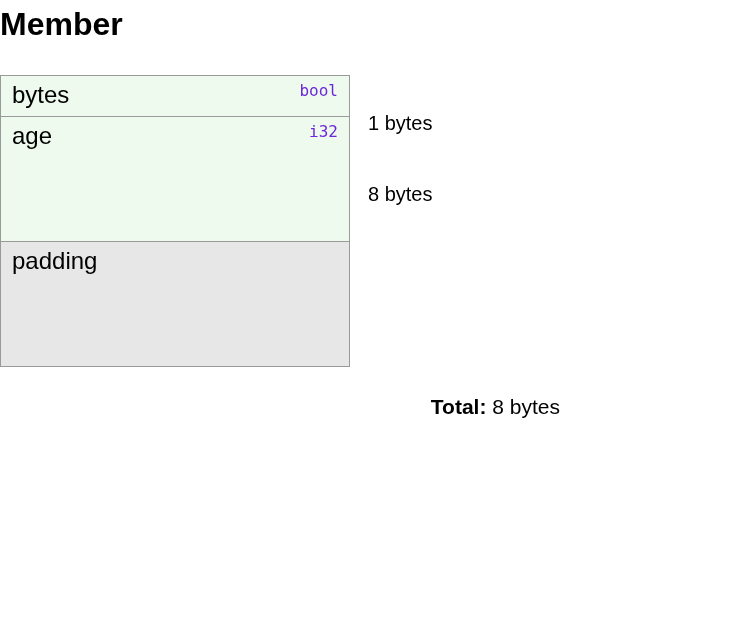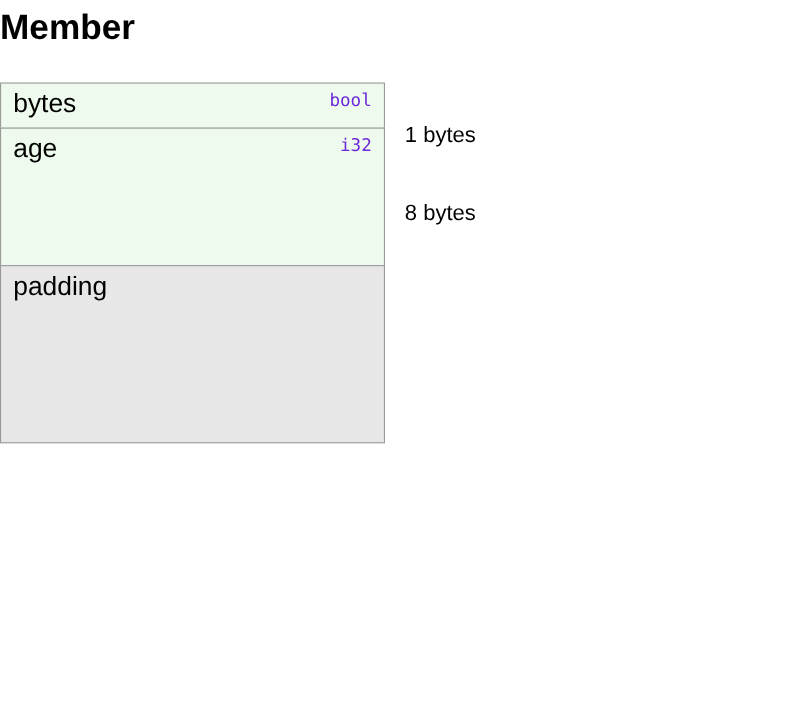--- a/index.html
+++ b/index.html
@@ -85,26 +85,30 @@
       <div class="field data" style="height:42px;">
         <span class="fname">bytes</span>
         <span class="ftype">bool</span>
       </div>
 
       <div class="field data" style="height:126px;">
         <span class="fname">age</span>
         <span class="ftype">i32</span>
       </div>
 
-      <div class="field pad" style="height:162px;">
+      <div class="field pad" style="height:126px;">
         <span class="fname">padding</span>
         <span class="ftype"></span>
       </div>
 
     </div>
 
     <div class="sizes-col">
       <div class="size" style="height:42px;">1 bytes</div>
       <div class="size" style="height:126px;">8 bytes</div>
     </div>
   </div>
 
+  <div class="total">
+    <b>Total:</b>
+    <span>8 bytes</span>
+  </div>
 </div>
 
 </body></html>

